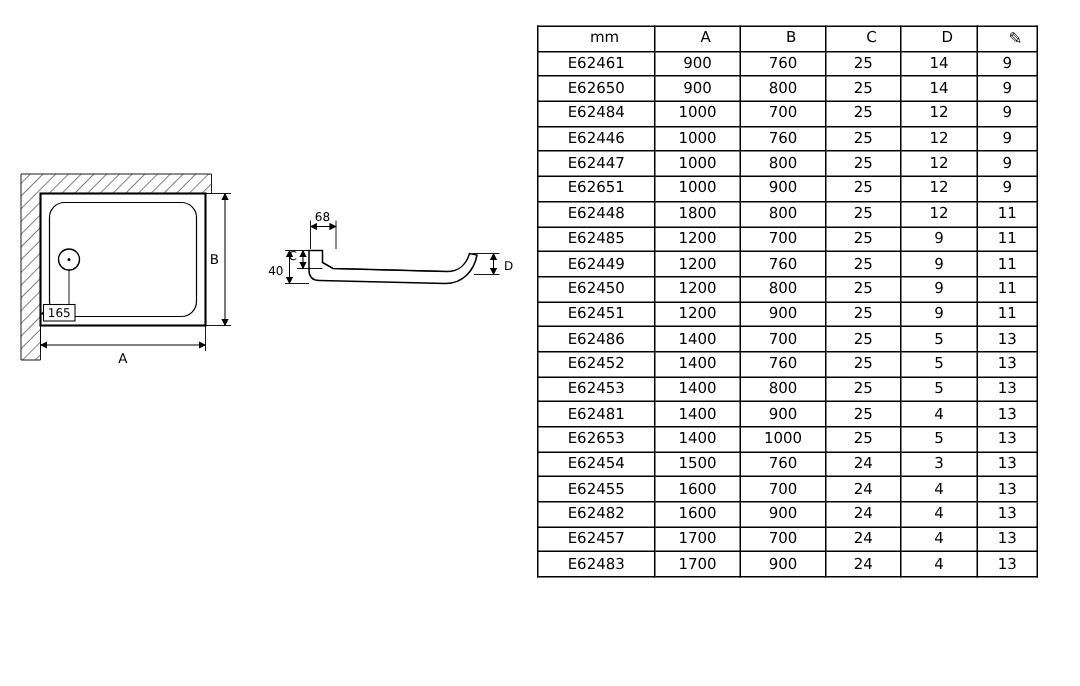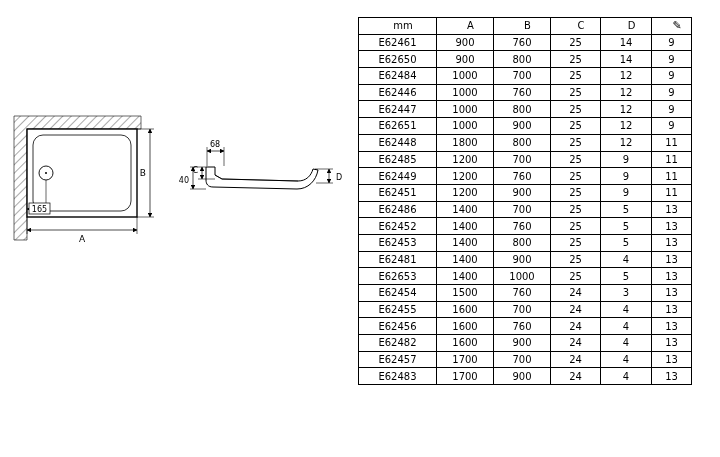--- a/index.html
+++ b/index.html
@@ -183,20 +183,28 @@
       </tr>
       <tr>
         <td>E62449</td>
         <td>1200</td>
         <td>760</td>
         <td>25</td>
         <td>9</td>
         <td>11</td>
       </tr>
       <tr>
+        <td>E62450</td>
+        <td>1200</td>
+        <td>800</td>
+        <td>25</td>
+        <td>9</td>
+        <td>11</td>
+      </tr>
+      <tr>
         <td>E62451</td>
         <td>1200</td>
         <td>900</td>
         <td>25</td>
         <td>9</td>
         <td>11</td>
       </tr>
       <tr>
         <td>E62486</td>
         <td>1400</td>
@@ -247,28 +255,20 @@
       </tr>
       <tr>
         <td>E62455</td>
         <td>1600</td>
         <td>700</td>
         <td>24</td>
         <td>4</td>
         <td>13</td>
       </tr>
       <tr>
-        <td>E62456</td>
-        <td>1600</td>
-        <td>760</td>
-        <td>24</td>
-        <td>4</td>
-        <td>13</td>
-      </tr>
-      <tr>
         <td>E62482</td>
         <td>1600</td>
         <td>900</td>
         <td>24</td>
         <td>4</td>
         <td>13</td>
       </tr>
       <tr>
         <td>E62457</td>
         <td>1700</td>

